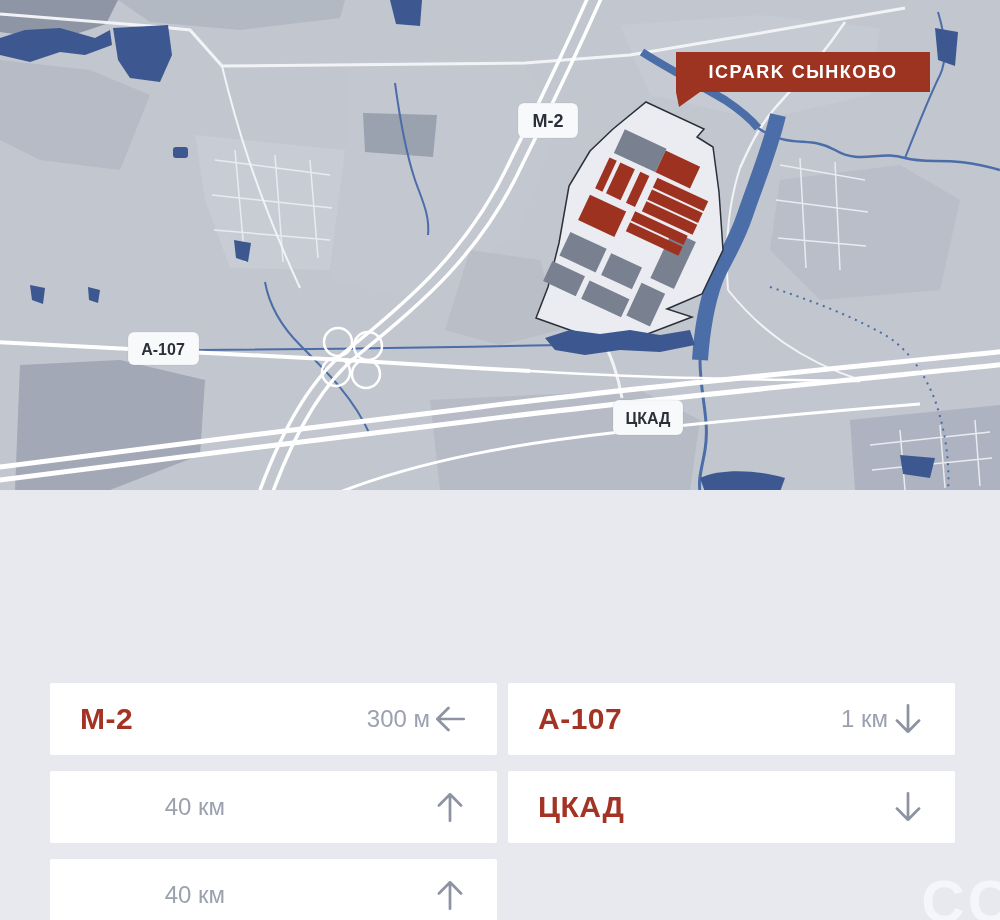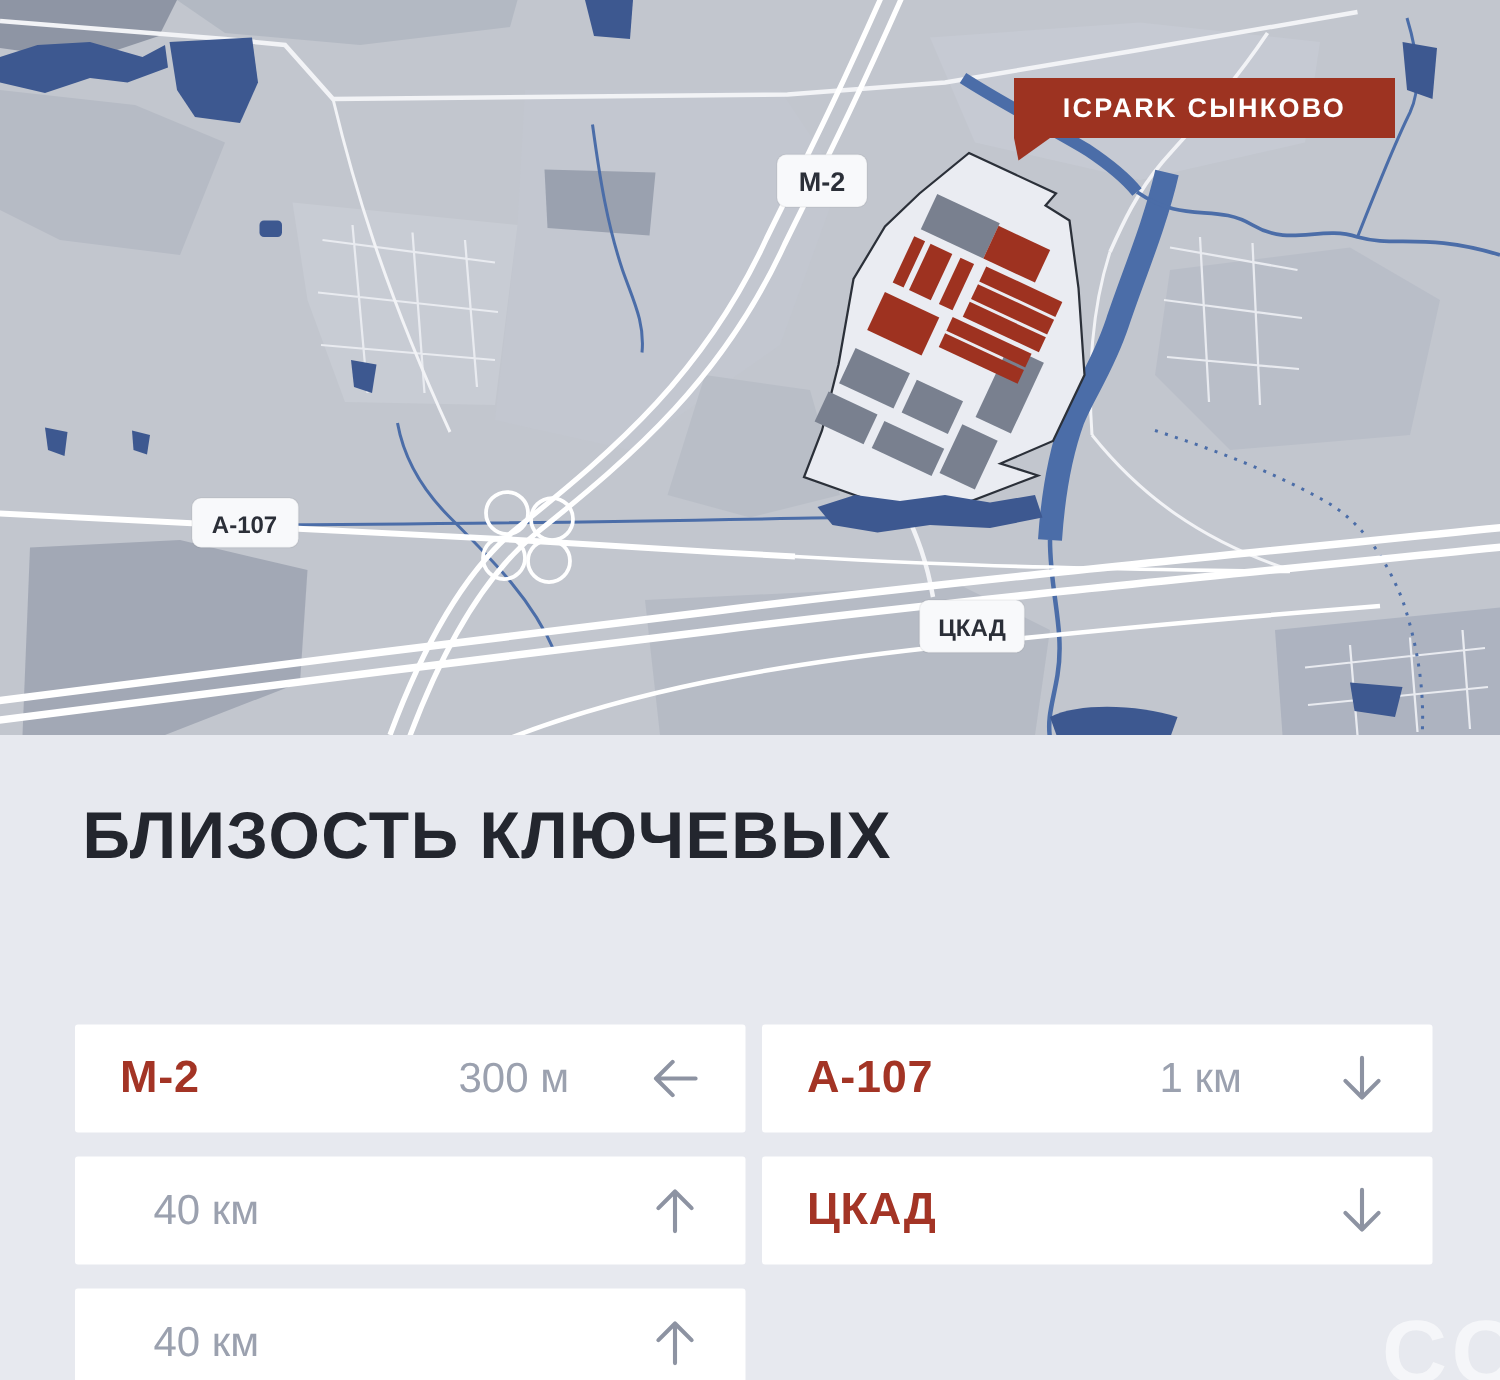--- a/index.html
+++ b/index.html
@@ -9,21 +9,21 @@
   .sheet{position:absolute;left:0;top:490px;width:1000px;height:430px;background:var(--sheet-bg,#e7e9ef);}
   .title{position:absolute;left:55px;top:532px;font-size:44px;line-height:52px;
          font-weight:700;color:var(--title,#23262e);letter-spacing:1px;}
   .routes-grid{position:absolute;left:50px;top:683px;width:905px;
                display:grid;grid-template-columns:447px 447px;grid-auto-rows:72px;
                column-gap:11px;row-gap:16px;}
   .card{background:var(--card-bg,#ffffff);border-radius:2px;display:flex;align-items:center;}
   .route-name{flex:0 0 175px;padding-left:30px;font-size:30px;font-weight:700;
               color:var(--name-dark,#20242b);letter-spacing:.5px;}
   .route-name.red{color:var(--name-accent,#a33425);}
-  .route-dist{flex:0 0 175px;text-align:center;font-size:28px;color:var(--distance,#9ba1af);}
+  .route-dist{flex:0 0 175px;text-align:right;font-size:24px;color:var(--distance,#9ba1af);}
   .arrow{margin-left:auto;margin-right:28px;width:38px;height:38px;flex:0 0 38px;}
   .rot-right{transform:rotate(0deg);}
   .rot-down{transform:rotate(90deg);}
   .rot-left{transform:rotate(180deg);}
   .rot-up{transform:rotate(-90deg);}
   .watermark{position:absolute;right:-14px;bottom:-16px;font-size:60px;font-weight:700;
              color:rgba(255,255,255,.6);letter-spacing:3px;z-index:5;}
   svg text{font-family:"Liberation Sans",sans-serif;}
 </style>
 </head>
@@ -158,21 +158,20 @@
       <path d="M676,92 L700,92 L679,107 Z" fill="var(--badge,#9d3321)"></path>
       <rect x="676" y="52" width="254" height="40" fill="var(--badge,#9d3321)"></rect>
       <text x="803" y="78" text-anchor="middle" font-size="18" font-weight="bold" fill="#ffffff" letter-spacing="1.5">ICPARK СЫНКОВО</text>
     </g>
   </svg>
   </div>
 
   <div class="sheet"></div>
 
   <div class="title">
-    <div>БЛИЗОСТЬ КЛЮЧЕВЫХ</div>
   </div>
 
   <div class="routes-grid">
       <div class="card">
         <div class="route-name red">М-2</div>
         <div class="route-dist">300 м</div>
         <div class="arrow rot-left"><svg width="38" height="38" viewBox="0 0 36 36" fill="none">
             <path d="M5 18 H30 M19.5 7.5 L30 18 L19.5 28.5" stroke="#8d93a2" stroke-width="2.6" stroke-linecap="round" stroke-linejoin="round"></path>
           </svg></div>
       </div>

